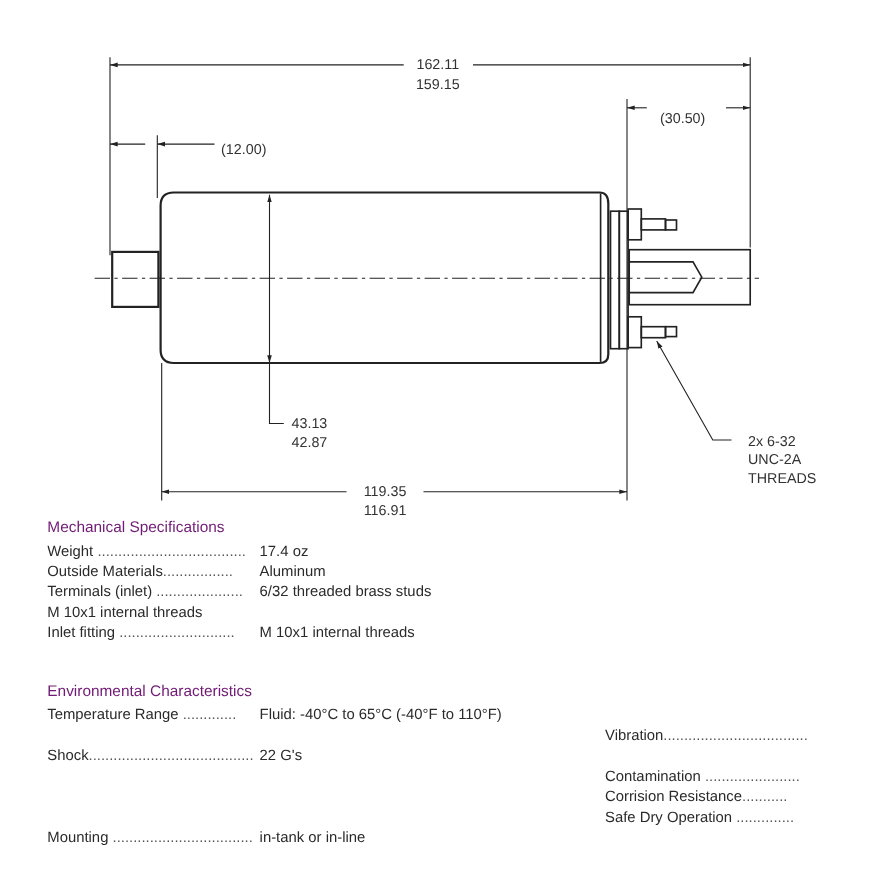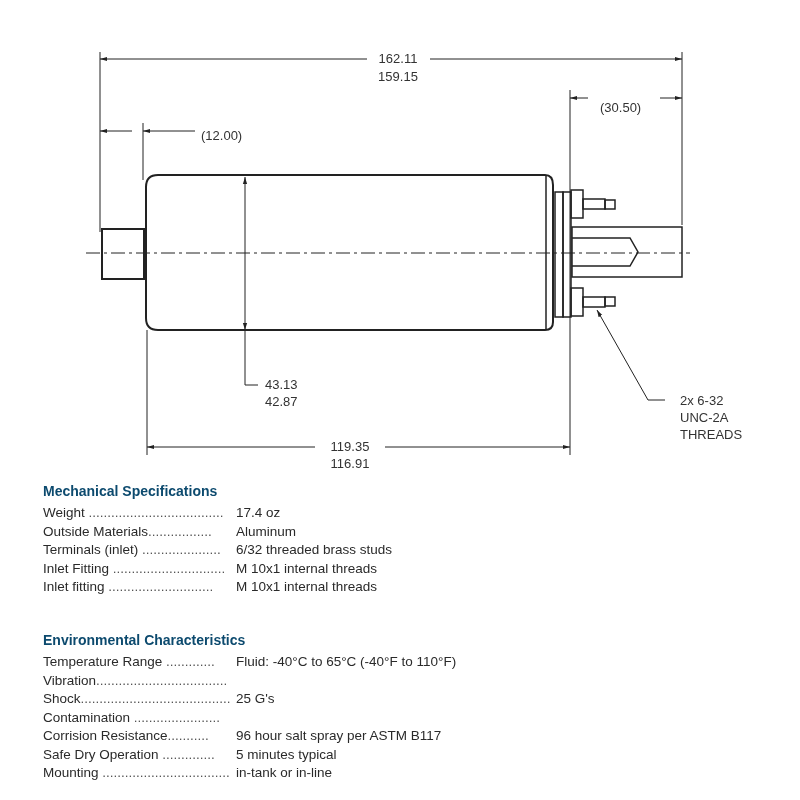--- a/index.html
+++ b/index.html
@@ -1,22 +1,22 @@
 <!DOCTYPE html>
 <html><head>
   <meta charset="utf-8">
   <style>
     html, body { margin: 0; padding: 0; background: #ffffff; }
     body { width: 800px; height: 800px; position: relative; overflow: hidden;
            font-family: "Liberation Sans", sans-serif; color: #222; }
     #drawing { position: absolute; left: 0; top: 0; }
     .dim { font-family: "Liberation Sans", sans-serif; font-size: 13px; fill: #333; }
     .specs { position: absolute; left: 43px; width: 700px; }
-    .sec-title { color: #0c4a6e; font-weight: bold; font-size: 14px; margin: 12px 0 4px 0; height: 18px; line-height: 18px; }
-    .row { display: flex; font-size: 13.5px; line-height: 18.5px; color: #2a2a2a; }
+    .sec-title { color: #701a75; font-weight: normal; font-size: 14px; margin: 0 0 4px 0; height: 18px; line-height: 18px; }
+    .row { display: flex; font-size: 13.5px; line-height: 18.5px; color: #2a2a2a; justify-content: flex-end; }
     .label { width: 193px; white-space: nowrap; overflow: hidden; }
     .label .dots { color: #555; }
     .value { flex: 1; }
   </style>
 </head>
 <body>
 
 <svg id="drawing" width="800" height="470" viewBox="0 0 800 470">
   <defs>
     <marker id="arr" viewBox="0 0 10 10" refX="10" refY="5" markerWidth="7" markerHeight="7" orient="auto-start-reverse">
@@ -90,50 +90,47 @@
     </div>
   <div class="row">
       <span class="label"><span>Outside Materials</span><span class="dots">.................</span></span>
       <span class="value">Aluminum</span>
     </div>
   <div class="row">
       <span class="label"><span>Terminals (inlet)</span><span class="dots"> .....................</span></span>
       <span class="value">6/32 threaded brass studs</span>
     </div>
   <div class="row">
-      <span class="label"><span>Inlet Fitting</span><span class="dots"> ..............................</span></span>
       <span class="value">M 10x1 internal threads</span>
     </div>
   <div class="row">
       <span class="label"><span>Inlet fitting</span><span class="dots"> ............................</span></span>
       <span class="value">M 10x1 internal threads</span>
     </div>
 </div>
 
 <div class="specs" style="top:619px;">
   <div class="sec-title">Environmental Characteristics</div>
   <div class="row">
       <span class="label"><span>Temperature Range</span><span class="dots"> .............</span></span>
       <span class="value">Fluid: -40°C to 65°C (-40°F to 110°F)</span>
     </div>
   <div class="row">
       <span class="label"><span>Vibration</span><span class="dots">...................................</span></span>
     </div>
   <div class="row">
       <span class="label"><span>Shock</span><span class="dots">........................................</span></span>
-      <span class="value">25 G's</span>
+      <span class="value">22 G's</span>
     </div>
   <div class="row">
       <span class="label"><span>Contamination</span><span class="dots"> .......................</span></span>
     </div>
   <div class="row">
       <span class="label"><span>Corrision Resistance</span><span class="dots">...........</span></span>
-      <span class="value">96 hour salt spray per ASTM B117</span>
     </div>
   <div class="row">
       <span class="label"><span>Safe Dry Operation</span><span class="dots"> ..............</span></span>
-      <span class="value">5 minutes typical</span>
     </div>
   <div class="row">
       <span class="label"><span>Mounting</span><span class="dots"> ..................................</span></span>
       <span class="value">in-tank or in-line</span>
     </div>
 </div>
 
 </body></html>

